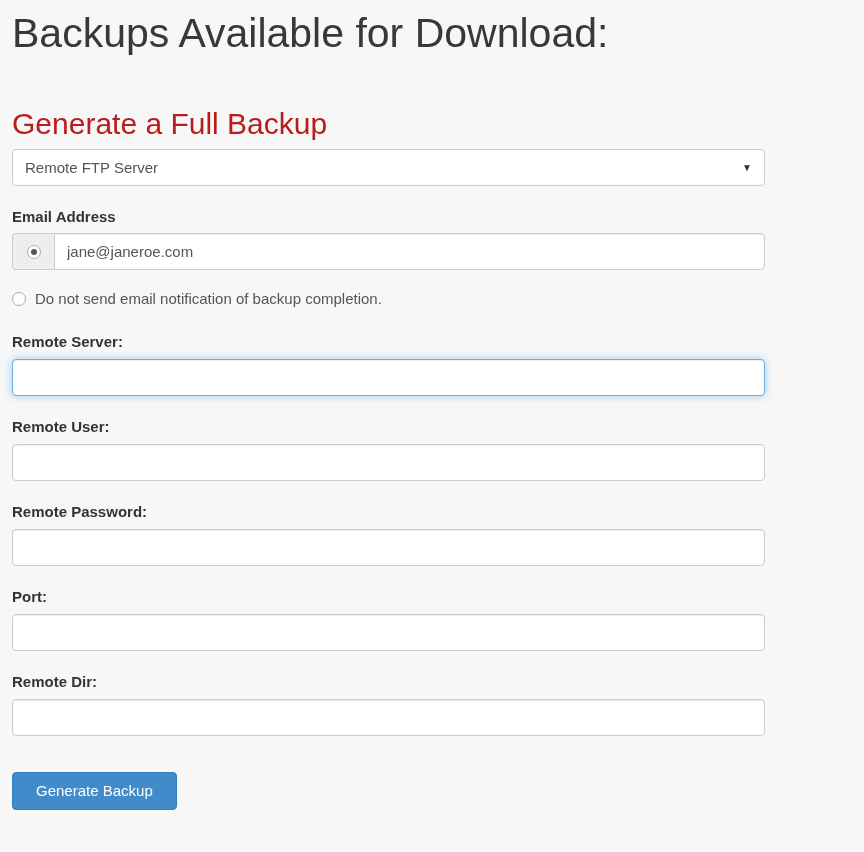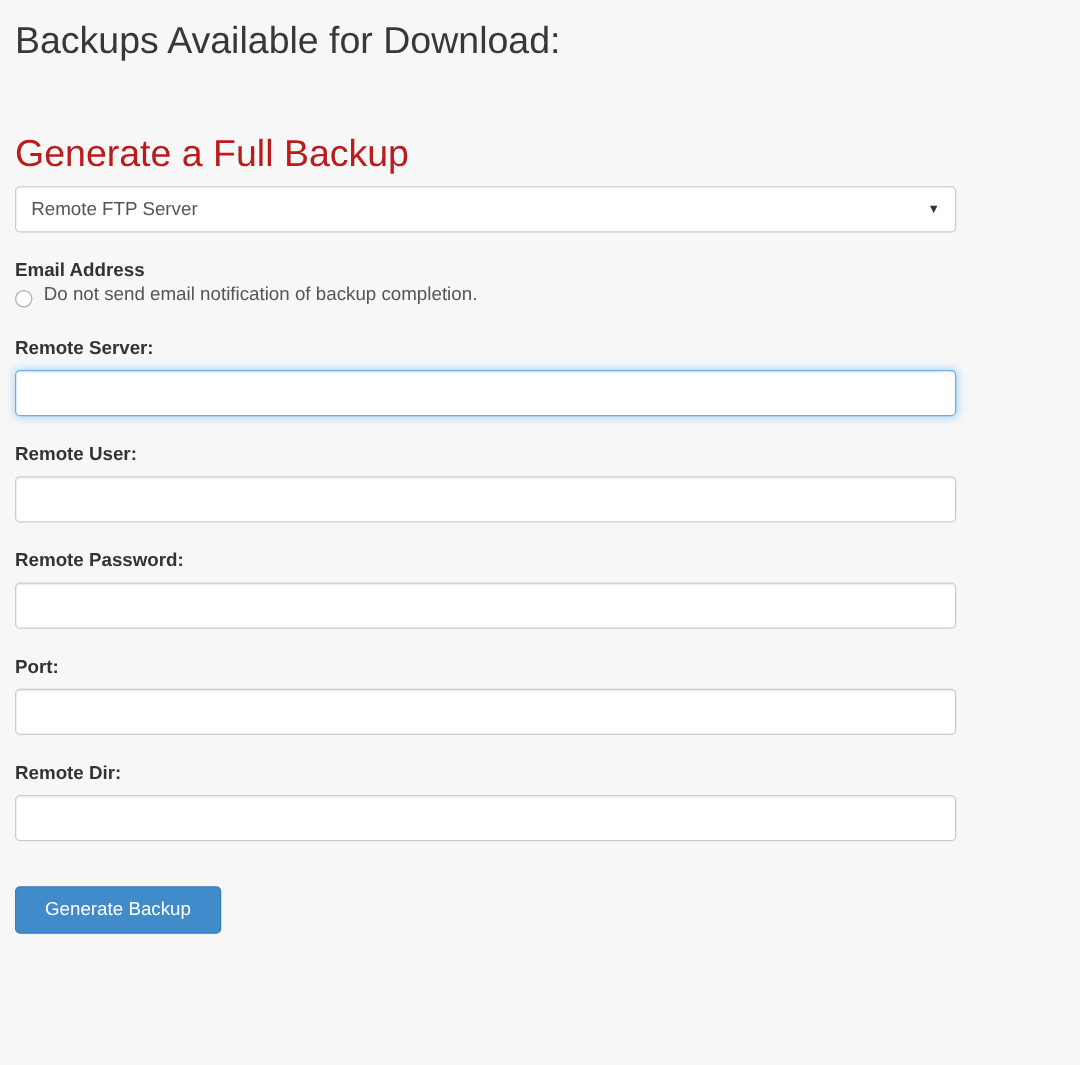--- a/index.html
+++ b/index.html
@@ -10,21 +10,21 @@
     height: 852px;
     background: #f7f7f7;
     font-family: "Liberation Sans", "DejaVu Sans", sans-serif;
     overflow: hidden;
   }
   .content {
     margin-left: 12px;
     width: 753px;
   }
   h1.page-title {
-    font-size: 30px;
+    font-size: 41px;
     font-weight: 400;
     color: #383838;
     margin: 16px 0 0 0;
     line-height: 34px;
   }
   h2.section-title {
     font-size: 30px;
     font-weight: 400;
     color: #b91c1c;
     margin: 57px 0 0 0;
@@ -125,21 +125,22 @@
     position: absolute;
     left: 3px;
     top: 3px;
     width: 6px;
     height: 6px;
     border-radius: 50%;
     background: #555;
   }
   .radio-row {
     display: flex;
-    align-items: flex-end;
+    align-items: center;
+    margin-top: 19px;
   }
   .radio-row .radio-text {
     margin-left: 9px;
     font-size: 15px;
     color: #555;
     line-height: 20px;
     cursor: pointer;
   }
   .btn-primary {
     display: inline-block;
@@ -165,20 +166,26 @@
   <h2 class="section-title">Generate a Full Backup</h2>
 
   <div class="select-wrap">
     <select class="control">
       <option>Remote FTP Server</option>
     </select>
     <span class="select-caret">▼</span>
   </div>
 
   <label class="field-label">Email Address</label>
+  <div class="input-group">
+    <span class="input-group-addon">
+      <input type="radio" name="email-notify" checked="" style="">
+    </span>
+    <input type="text" class="control" value="jane@janeroe.com" style="">
+  </div>
 
   <div class="radio-row">
     <input type="radio" name="email-notify" style="">
     <span class="radio-text">Do not send email notification of backup completion.</span>
   </div>
 
   <label class="field-label after-radio">Remote Server:</label>
   <input type="text" class="control focused" value="" style="">
 
   <label class="field-label">Remote User:</label>

